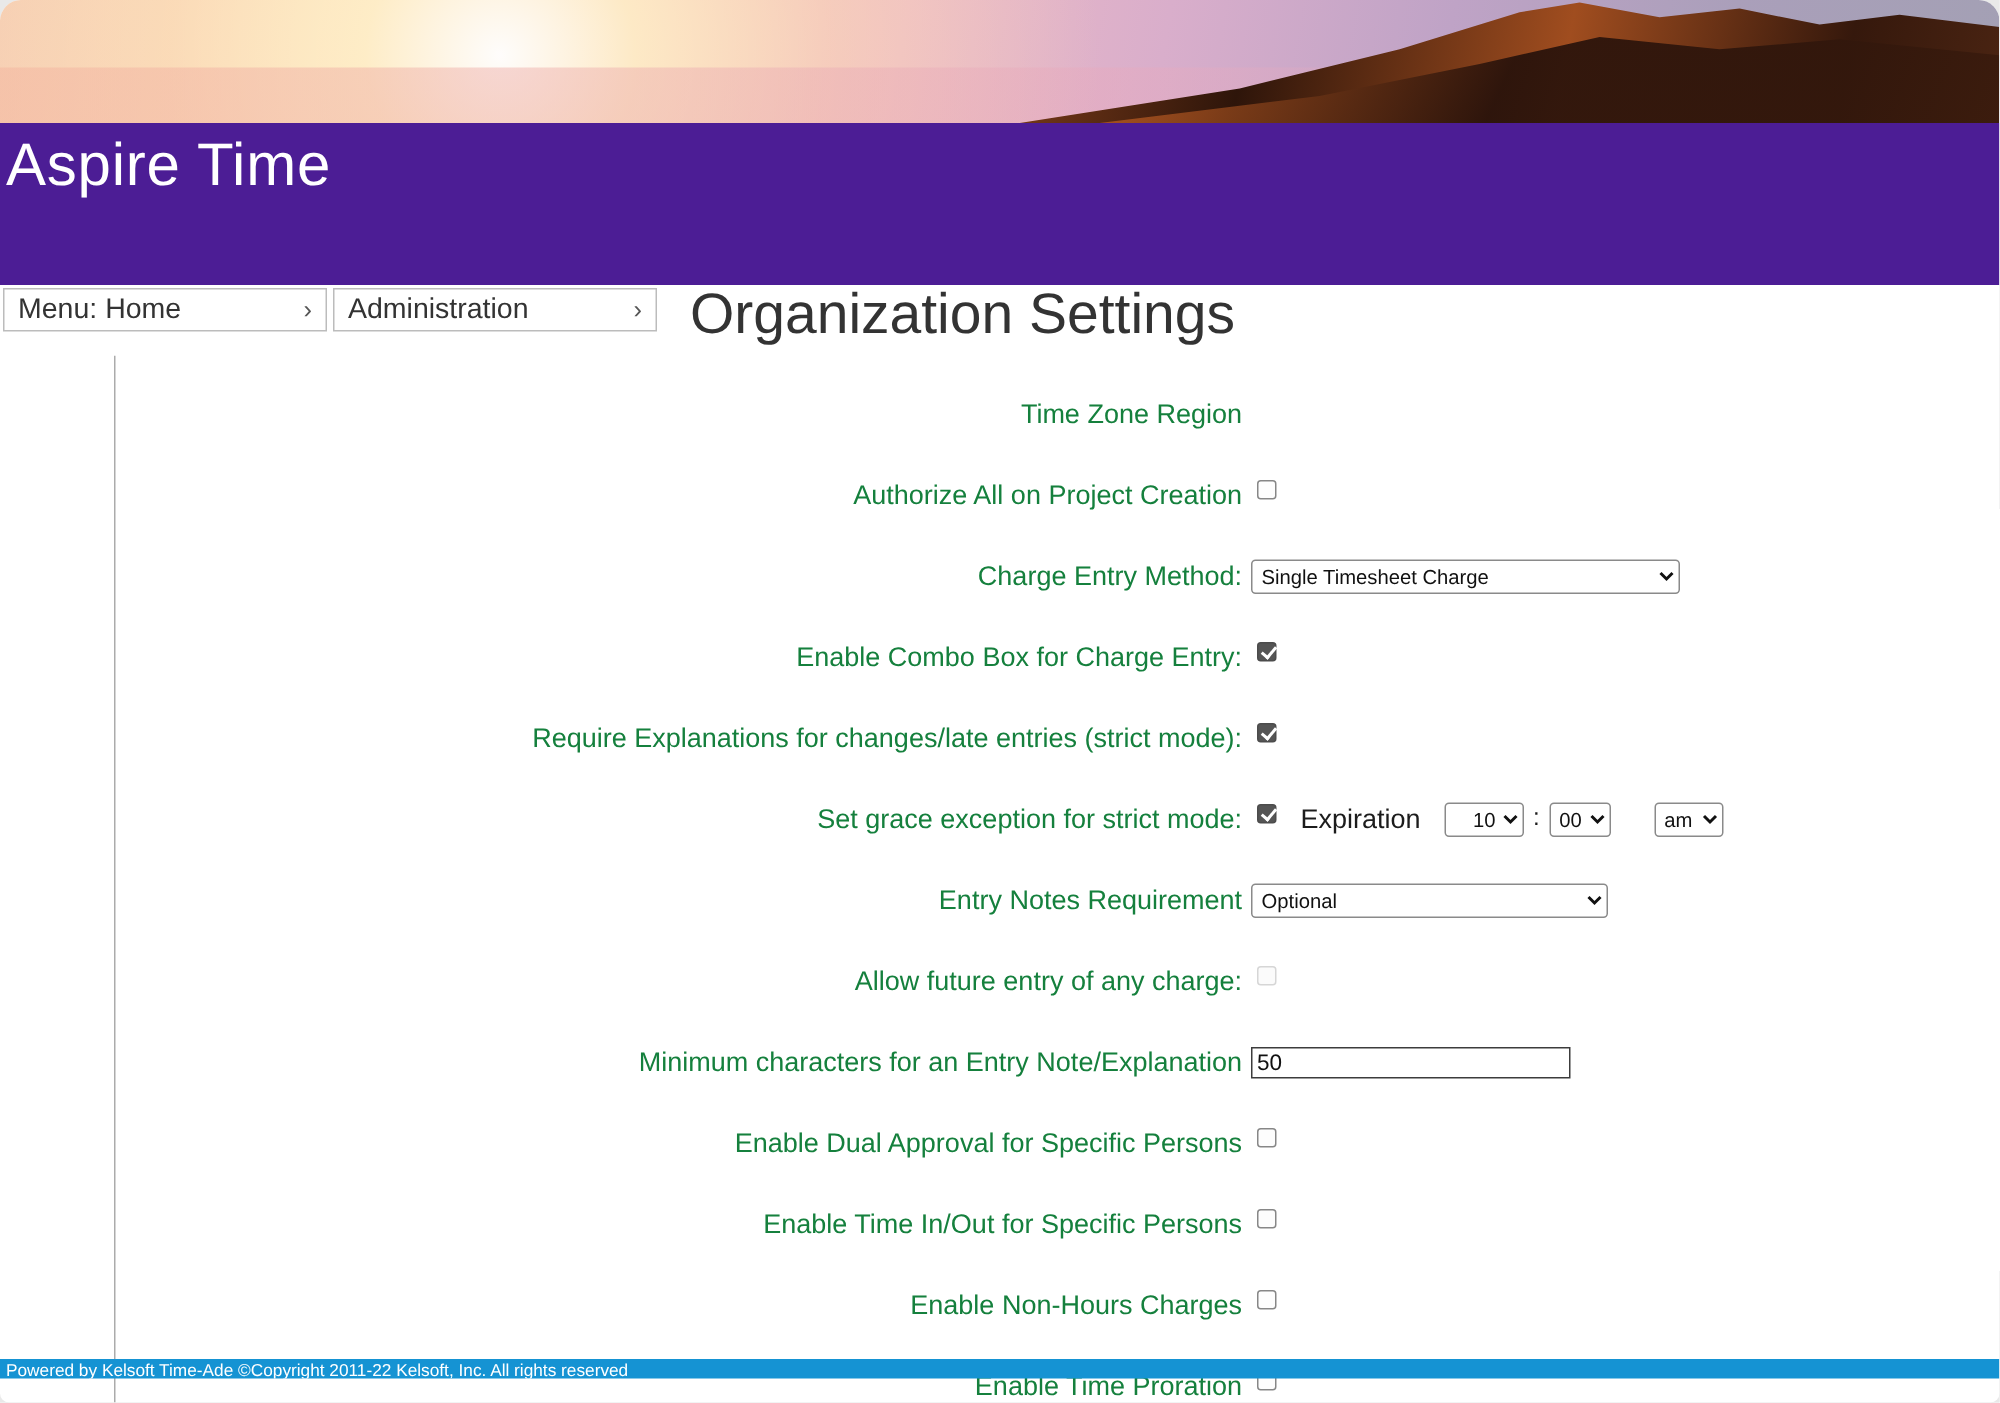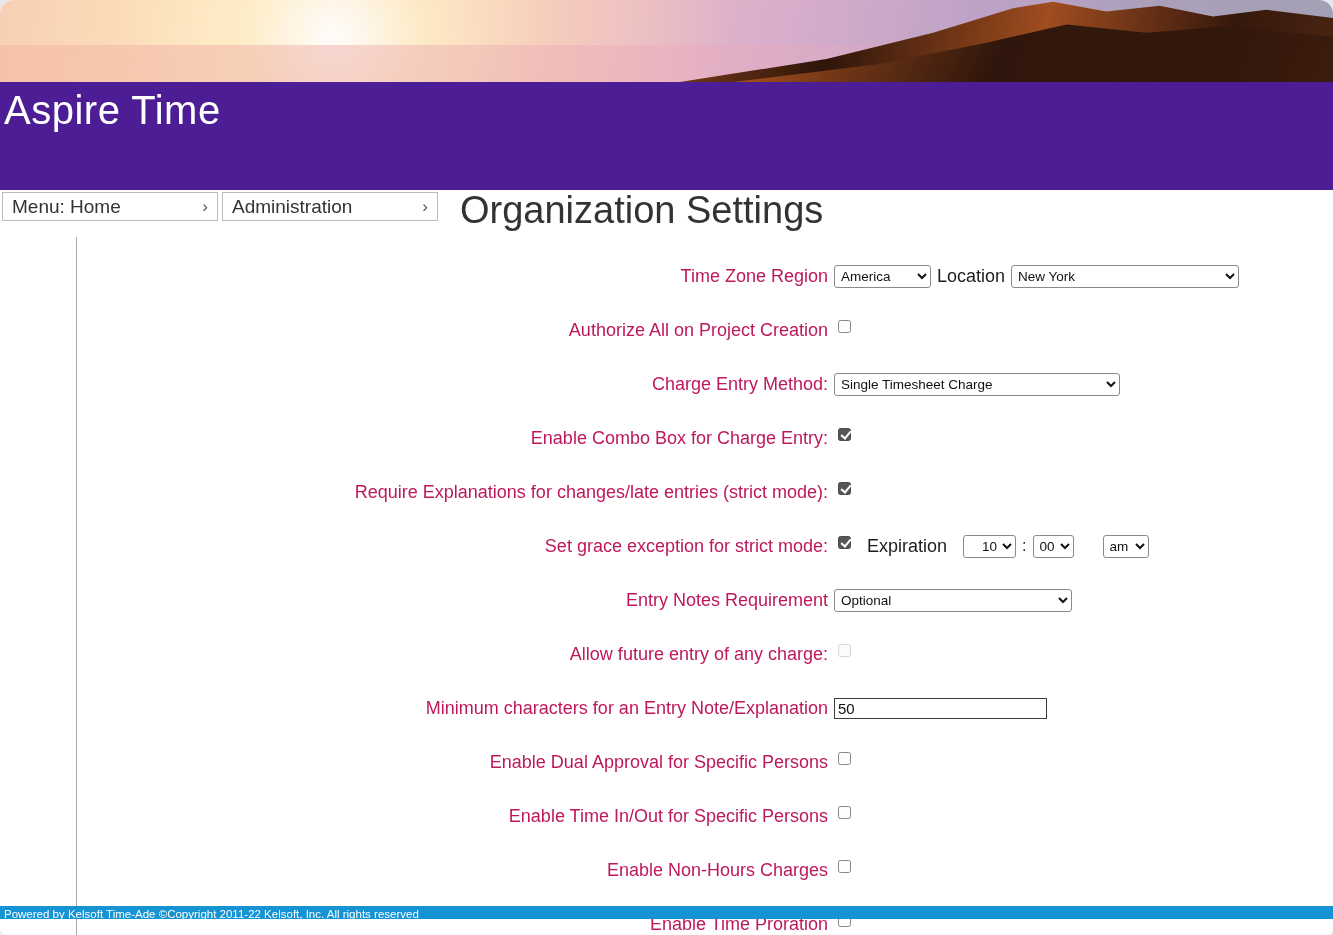--- a/index.html
+++ b/index.html
@@ -47,21 +47,21 @@
     font-size:19px; cursor:pointer;gap:39px;
   }
   .menu-item .arrow { color:#555; font-size:17px; line-height:1; }
   .page-title { font-size:38px; color:#333333; font-weight:400; margin:-3px 0 0 18px; white-space:nowrap; }
 
   
   .main { position:relative; height:707px; overflow:hidden; }
   .vline { position:absolute; left:76px; top:0; bottom:0; width:1px; background:#ababab; }
   .form { padding-top:12px; }
   .row { display:flex; align-items:center; height:54px; }
-  .row .label { width:828px; text-align:right; font-size:18px; color:#be185d; }
+  .row .label { width:828px; text-align:right; font-size:18px; color:#15803d; }
   .row .controls { display:flex; align-items:center; margin-left:6px; gap:6px; font-size:18px; color:#1c1c1c; }
 
   select {
     height:23px; font-size:13.5px; color:#111; background:#ffffff;
     border:1px solid #8a8a8a; border-radius:3px; padding:0 2px;
     font-family:"Liberation Sans", sans-serif;
   }
   .sel-region { width:97px; }
   .sel-location { width:228px; }
   .sel-charge { width:286px; }
@@ -123,29 +123,20 @@
     </div>
     <div class="page-title">Organization Settings</div>
   </div>
 
   <div class="main">
     <div class="vline"></div>
     <div class="form">
 
       <div class="row">
         <div class="label">Time Zone Region</div>
-        <div class="controls">
-          <select class="sel-region">
-            <option>America</option>
-          </select>
-          <span>Location</span>
-          <select class="sel-location">
-            <option>New York</option>
-          </select>
-        </div>
       </div>
 
       <div class="row">
         <div class="label">Authorize All on Project Creation</div>
         <div class="controls">
           <span class="cb"></span>
         </div>
       </div>
 
       <div class="row">

